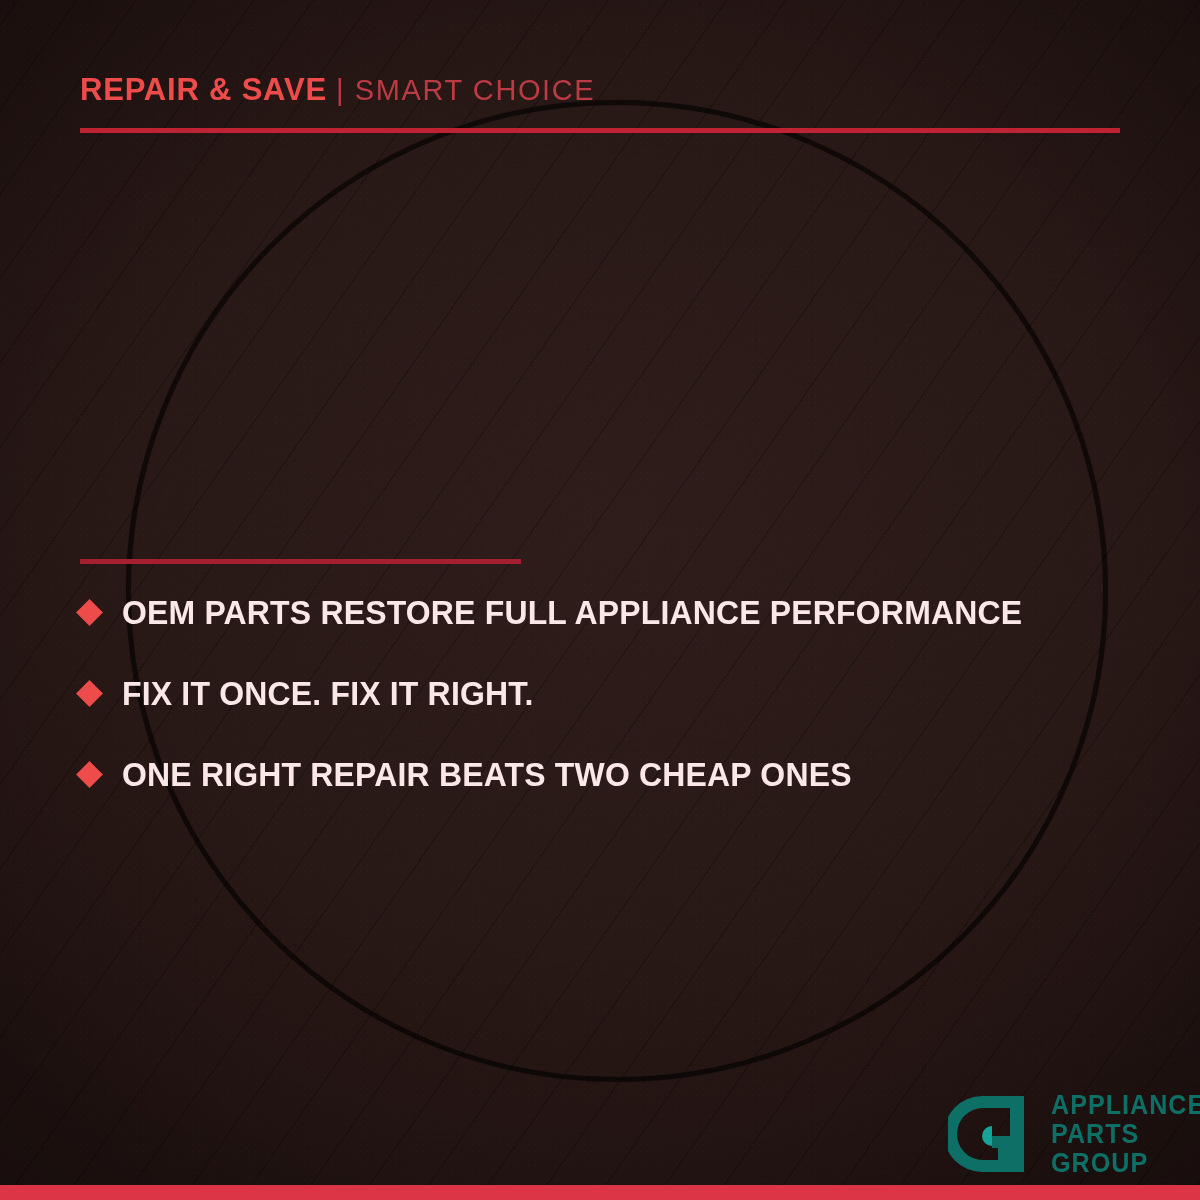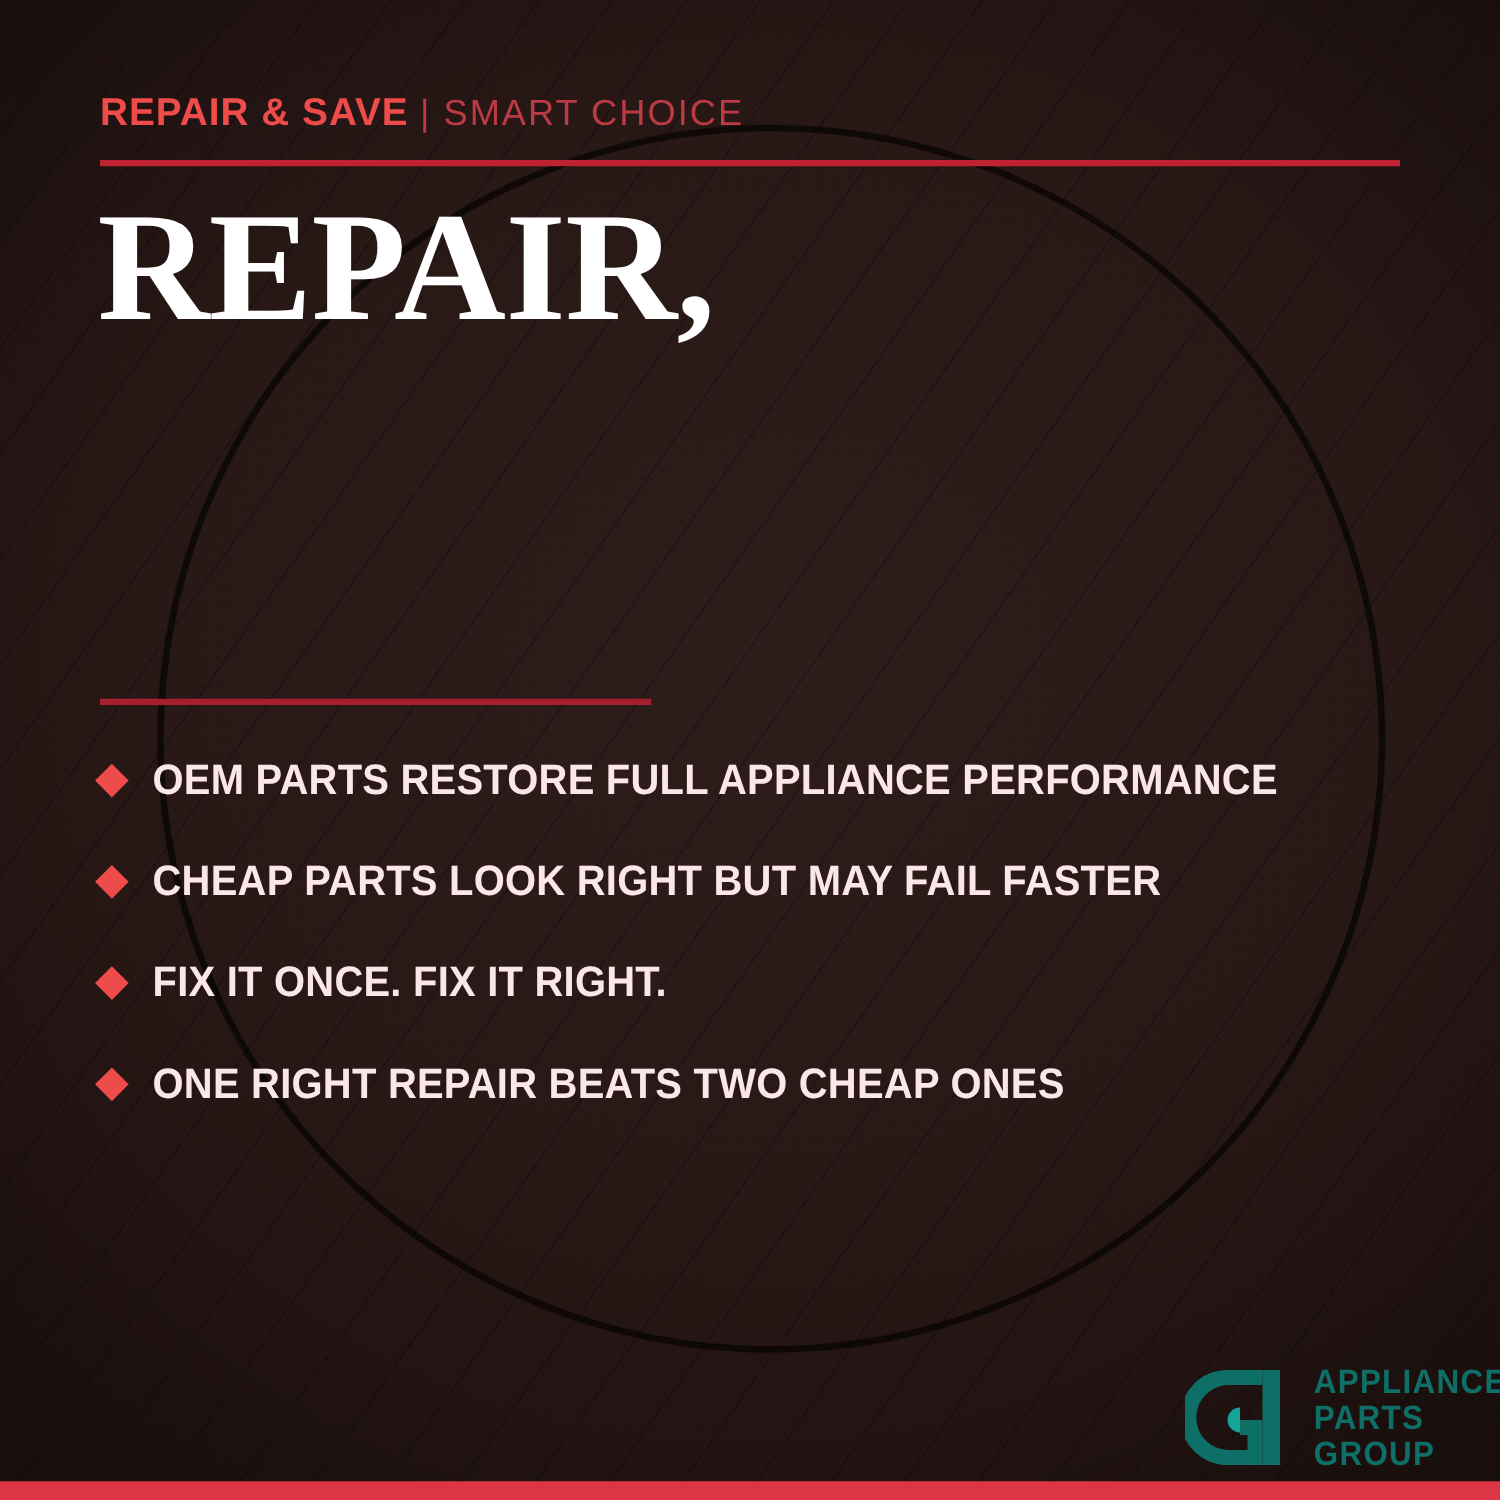--- a/index.html
+++ b/index.html
@@ -106,21 +106,21 @@
   .rule-mid {
     position:absolute;
     left:80px; top:559px;
     width:441px; height:5px;
     background:#a61f2e;
   }
 
   
   .bullets {
     position:absolute;
-    left:80px; top:584px;
+    left:80px; top:572px;
     width:1080px;
   }
   .bullet-row {
     display:flex;
     align-items:center;
     height:81px;
     white-space:nowrap;
   }
   .bullet-diamond {
     width:19px; height:19px;
@@ -181,35 +181,30 @@
   <div class="bg-circle"></div>
   <div class="bg-noise"></div>
   <div class="bg-vignette"></div>
 
   <div class="kicker">
     <span class="kicker-main">REPAIR &amp; SAVE</span><span class="kicker-sub">| SMART CHOICE</span>
   </div>
   <div class="rule-top"></div>
 
   <div class="headline">
-    <span class="hl-line hl-white">REPAIR,</span>
   </div>
   <div class="rule-mid"></div>
 
   <div class="bullets">
 
     <div class="bullet-row">
       <span class="bullet-diamond"></span>
       <span class="bullet-text">OEM PARTS RESTORE FULL APPLIANCE PERFORMANCE</span>
     </div>
 
-    <div class="bullet-row">
-      <span class="bullet-diamond"></span>
-      <span class="bullet-text">CHEAP PARTS LOOK RIGHT BUT MAY FAIL FASTER</span>
-    </div>
 
     <div class="bullet-row">
       <span class="bullet-diamond"></span>
       <span class="bullet-text">FIX IT ONCE. FIX IT RIGHT.</span>
     </div>
 
     <div class="bullet-row">
       <span class="bullet-diamond"></span>
       <span class="bullet-text">ONE RIGHT REPAIR BEATS TWO CHEAP ONES</span>
     </div>

